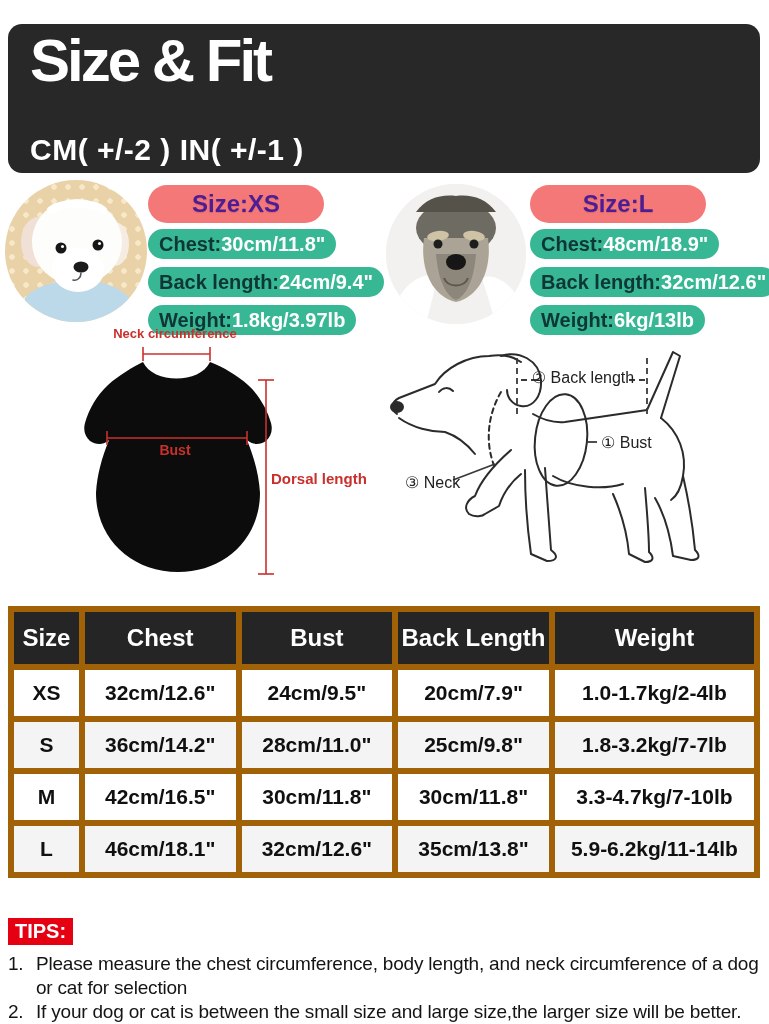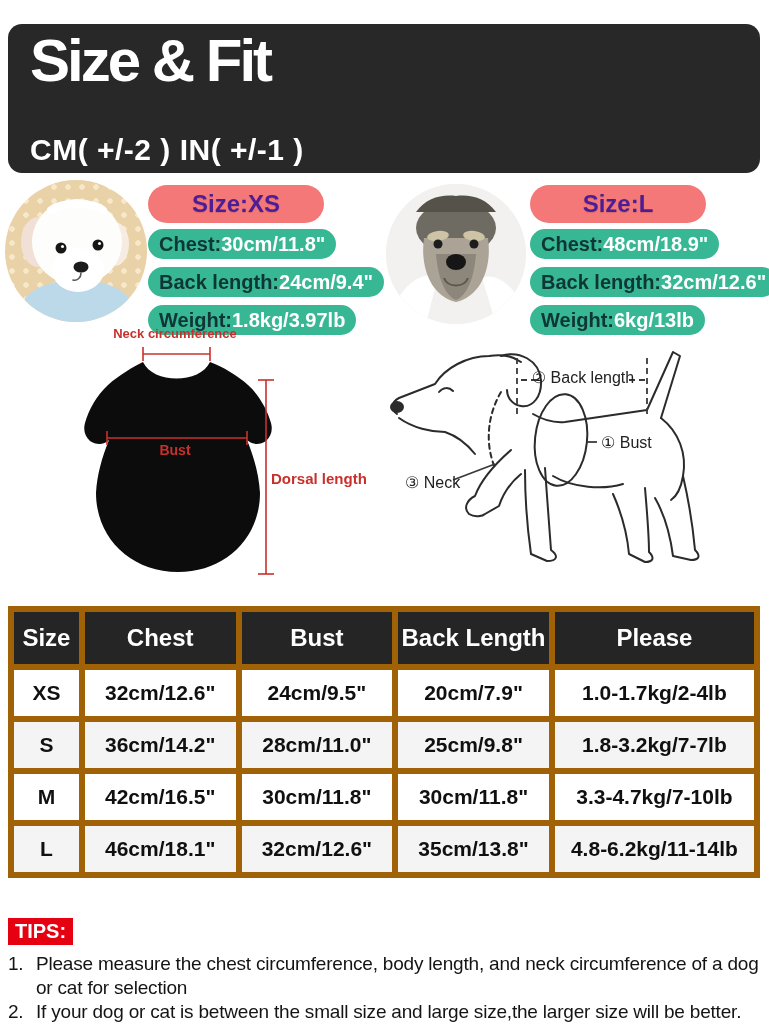--- a/index.html
+++ b/index.html
@@ -221,21 +221,21 @@
         <col class="c-neck">
         <col class="c-back">
         <col class="c-weight">
     </colgroup>
     <thead>
       <tr>
         <th>Size</th>
         <th>Chest</th>
         <th>Bust</th>
         <th>Back Length</th>
-        <th>Please</th>
+        <th>Weight</th>
       </tr>
     </thead>
     <tbody>
       <tr>
         <td>XS</td>
         <td>32cm/12.6"</td>
         <td>24cm/9.5"</td>
         <td>20cm/7.9"</td>
         <td>1.0-1.7kg/2-4lb</td>
       </tr>
@@ -251,21 +251,21 @@
         <td>42cm/16.5"</td>
         <td>30cm/11.8"</td>
         <td>30cm/11.8"</td>
         <td>3.3-4.7kg/7-10lb</td>
       </tr>
       <tr>
         <td>L</td>
         <td>46cm/18.1"</td>
         <td>32cm/12.6"</td>
         <td>35cm/13.8"</td>
-        <td>4.8-6.2kg/11-14lb</td>
+        <td>5.9-6.2kg/11-14lb</td>
       </tr>
     </tbody>
   </table>
 
   <div class="tips">
     <div class="tips-heading">TIPS:</div>
     <div class="tip-item">
       <span class="tip-num">1.</span>
       <span class="tip-text">Please measure the chest circumference, body length, and neck circumference of a dog or cat for selection</span>
     </div>

